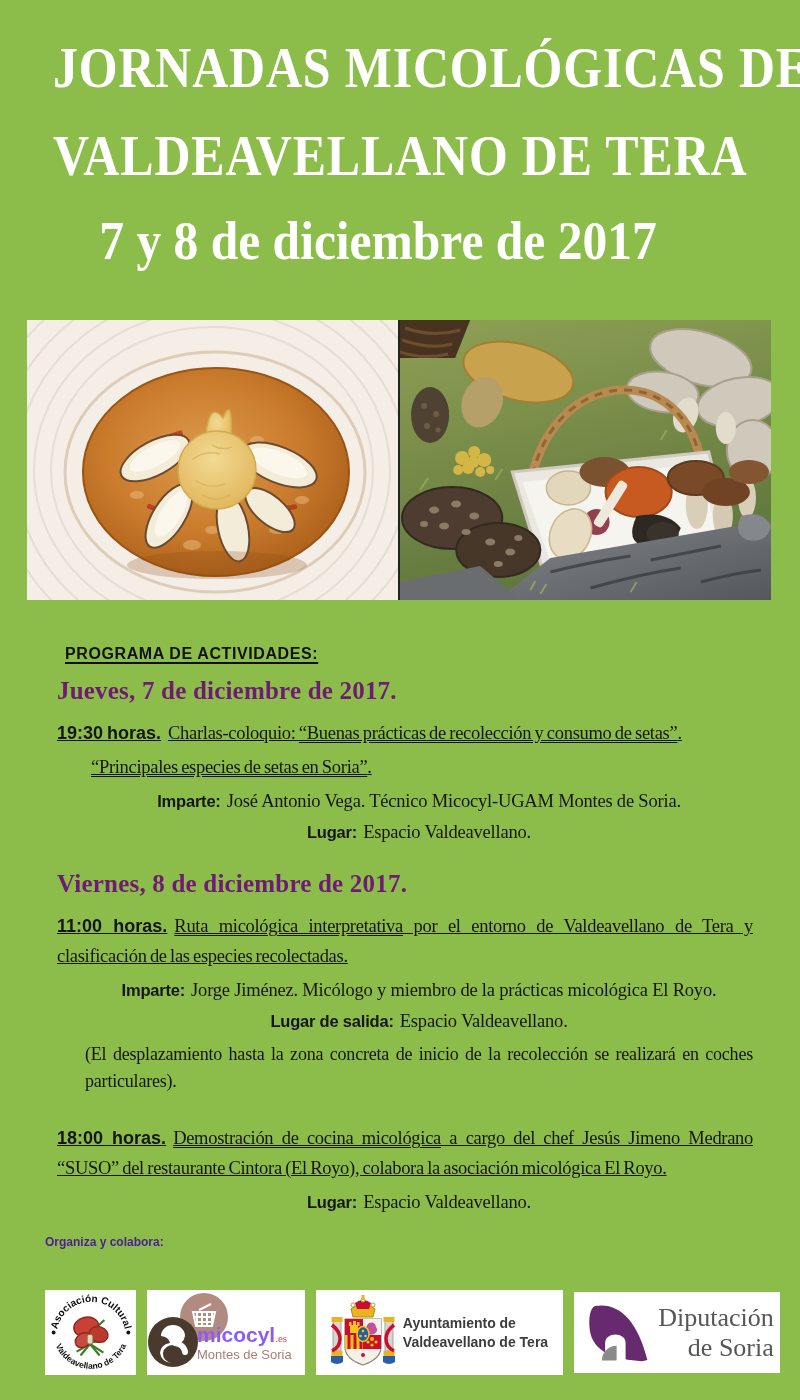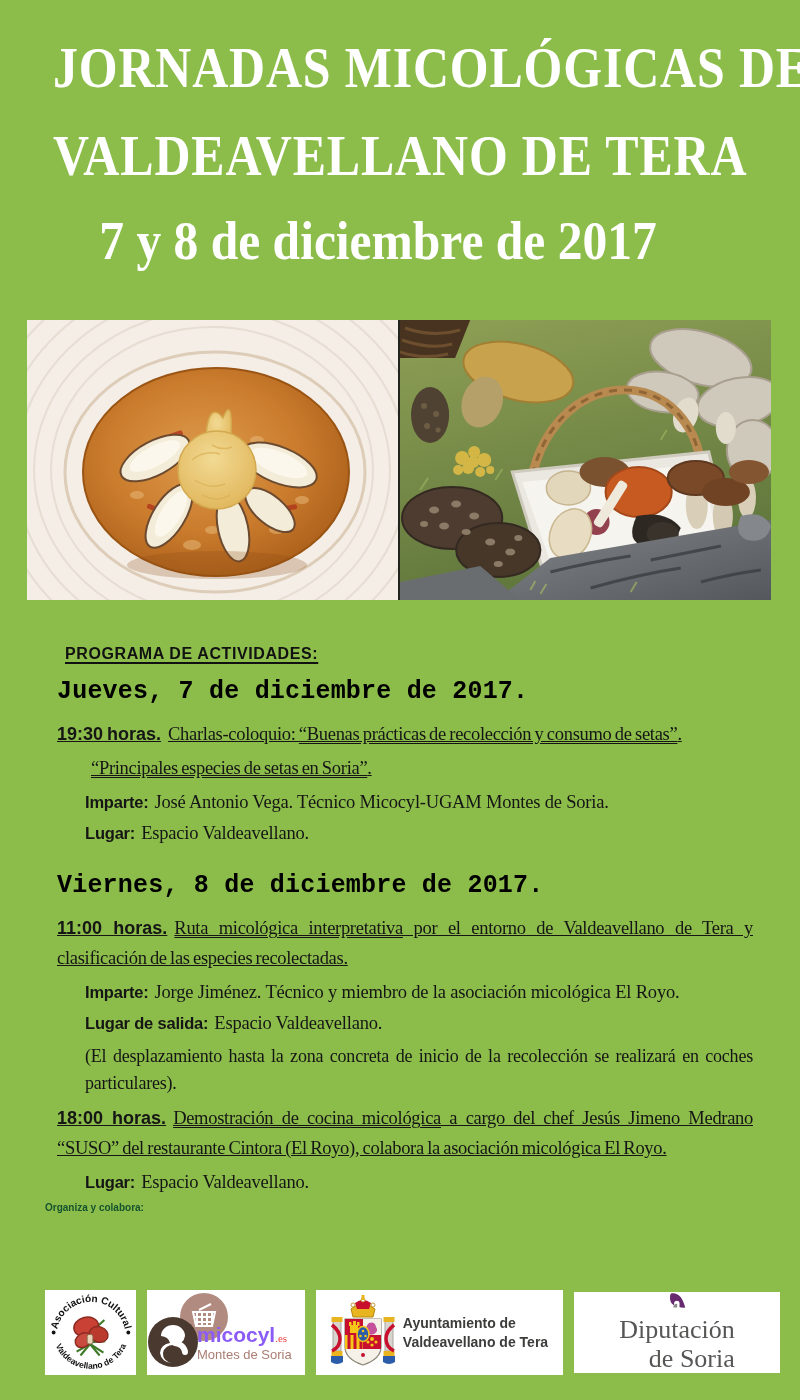--- a/index.html
+++ b/index.html
@@ -26,48 +26,48 @@
   .photo-left{width:371px;margin-right:2px;}
   .photo-right{width:371px;}
   
   .program{position:absolute;top:645px;left:57px;width:696px;}
   .prog-heading{
     font-family:"Liberation Sans",sans-serif;font-weight:bold;font-size:16px;
     letter-spacing:0.6px;color:#111;text-decoration:underline;
     text-decoration-thickness:2px;text-underline-offset:3px;margin:0 0 14px 8px;
   }
   .day-title{
-    font-family:Liberation Mono, monospace;font-weight:bold;font-size:25px;
-    color:#000000;margin:0 0 13px 0;letter-spacing:0.2px;
+    font-family:Liberation Serif, serif;font-weight:bold;font-size:25px;
+    color:#701a75;margin:0 0 13px 0;letter-spacing:0.2px;
   }
   .ev{font-size:18.5px;line-height:30px;margin:0 0 4px 0;text-align:justify;
       letter-spacing:-0.3px;word-spacing:-1px;text-decoration:underline;}
   .ev .time{font-family:"Liberation Sans",sans-serif;font-weight:bold;font-size:18px;
       letter-spacing:0;margin-right:7px;}
   .indent{padding-left:34px;text-align:left;}
-  .detail{font-size:18.5px;line-height:24px;margin:7px 0 0 28px;letter-spacing:-0.2px;}
+  .detail{font-size:18.5px;line-height:24px;margin:7px 0 0 28px;letter-spacing:-0.2px;text-align:center;}
   .detail .lbl{font-family:"Liberation Sans",sans-serif;font-weight:bold;font-size:16.5px;
       margin-right:6px;}
   .note{font-size:18px;line-height:27px;margin:8px 0 0 28px;text-align:justify;
       text-indent:0;letter-spacing:-0.2px;}
   .u{text-decoration:underline;text-underline-offset:3px;}
   .day-block{margin-bottom:26px;}
   .gap-sm{height:6px;}
   
   .organiza{
-    position:absolute;top:1202px;left:45px;
-    font-family:"Liberation Sans",sans-serif;font-weight:bold;font-size:10px;color:#14532d;
+    position:absolute;top:1235px;left:45px;
+    font-family:"Liberation Sans",sans-serif;font-weight:bold;font-size:12px;color:#4c1d95;
   }
   .logos{position:absolute;top:1290px;left:45px;display:flex;gap:11px;}
   .logo-card{background:#ffffff;height:85px;display:flex;align-items:center;
     justify-content:center;overflow:hidden;}
   .card-asociacion{width:91px;}
   .card-micocyl{width:158px;position:relative;}
   .card-ayto{width:247px;gap:8px;}
-  .card-diputacion{width:206px;gap:6px;height:81px;margin-top:2px;flex-direction:column;}
+  .card-diputacion{width:206px;gap:6px;height:81px;margin-top:2px;}
   .micocyl-text{position:absolute;left:50px;top:34px;line-height:1.05;}
   .micocyl-name{font-family:"Liberation Sans",sans-serif;font-weight:bold;
     font-size:21px;color:#8b5cf6;}
   .micocyl-tld{font-family:Liberation Serif, serif;font-size:11px;color:#ef4444;}
   .micocyl-sub{font-family:"Liberation Sans",sans-serif;font-size:13px;color:#aa7d72;
     margin-top:2px;}
   .ayto-text{font-family:"Liberation Sans",sans-serif;font-weight:bold;font-size:14px;
     color:#3c3c3b;line-height:1.3;}
   .dip-text{font-family:"Liberation Serif",serif;font-size:26px;color:#565655;
     line-height:1.12;text-align:right;}
@@ -270,26 +270,26 @@
       <div class="day-title">Jueves, 7 de diciembre de 2017.</div>
       <p class="ev"><span class="time">19:30 horas.</span><span>Charlas-coloquio: </span><span class="u">“Buenas prácticas de recolección y consumo de setas”</span><span>.</span></p>
       <p class="ev indent"><span class="u">“Principales especies de setas  en Soria”</span><span>.</span></p>
       <div class="detail"><span class="lbl">Imparte:</span><span>José Antonio Vega. Técnico Micocyl-UGAM Montes de Soria.</span></div>
       <div class="detail"><span class="lbl">Lugar:</span><span>Espacio Valdeavellano.</span></div>
     </div>
 
     <div class="day-block">
       <div class="day-title">Viernes, 8 de diciembre de 2017.</div>
       <p class="ev"><span class="time">11:00 horas.</span><span class="u">Ruta micológica interpretativa</span><span> por el entorno de Valdeavellano de Tera  y clasificación de las  especies recolectadas.</span></p>
-      <div class="detail"><span class="lbl">Imparte:</span><span>Jorge Jiménez. Técnico y miembro de la asociación micológica El Royo.</span></div>
+      <div class="detail"><span class="lbl">Imparte:</span><span>Jorge Jiménez. Micólogo y miembro de la prácticas micológica El Royo.</span></div>
       <div class="detail"><span class="lbl">Lugar de salida:</span><span>Espacio Valdeavellano.</span></div>
       <div class="note">(El desplazamiento hasta la zona concreta de inicio de la recolección se realizará en coches particulares).</div>
 
       <div class="gap-sm"></div>
-      <p class="ev" style=""><span class="time">18:00 horas.</span><span class="u">Demostración de cocina micológica</span><span> a cargo del chef Jesús Jimeno Medrano “SUSO” del restaurante Cintora (El Royo), colabora la asociación micológica El Royo.</span></p>
+      <p class="ev" style="margin-top:22px"><span class="time">18:00 horas.</span><span class="u">Demostración de cocina micológica</span><span> a cargo del chef Jesús Jimeno Medrano “SUSO” del restaurante Cintora (El Royo), colabora la asociación micológica El Royo.</span></p>
       <div class="detail"><span class="lbl">Lugar:</span><span>Espacio Valdeavellano.</span></div>
     </div>
   </div>
 
   <div class="organiza">Organiza y colabora:</div>
 
   <div class="logos">
 
     <div class="logo-card card-asociacion">
       <svg width="91" height="85" viewBox="0 0 95 88" xmlns:xlink="http://www.w3.org/1999/xlink">

